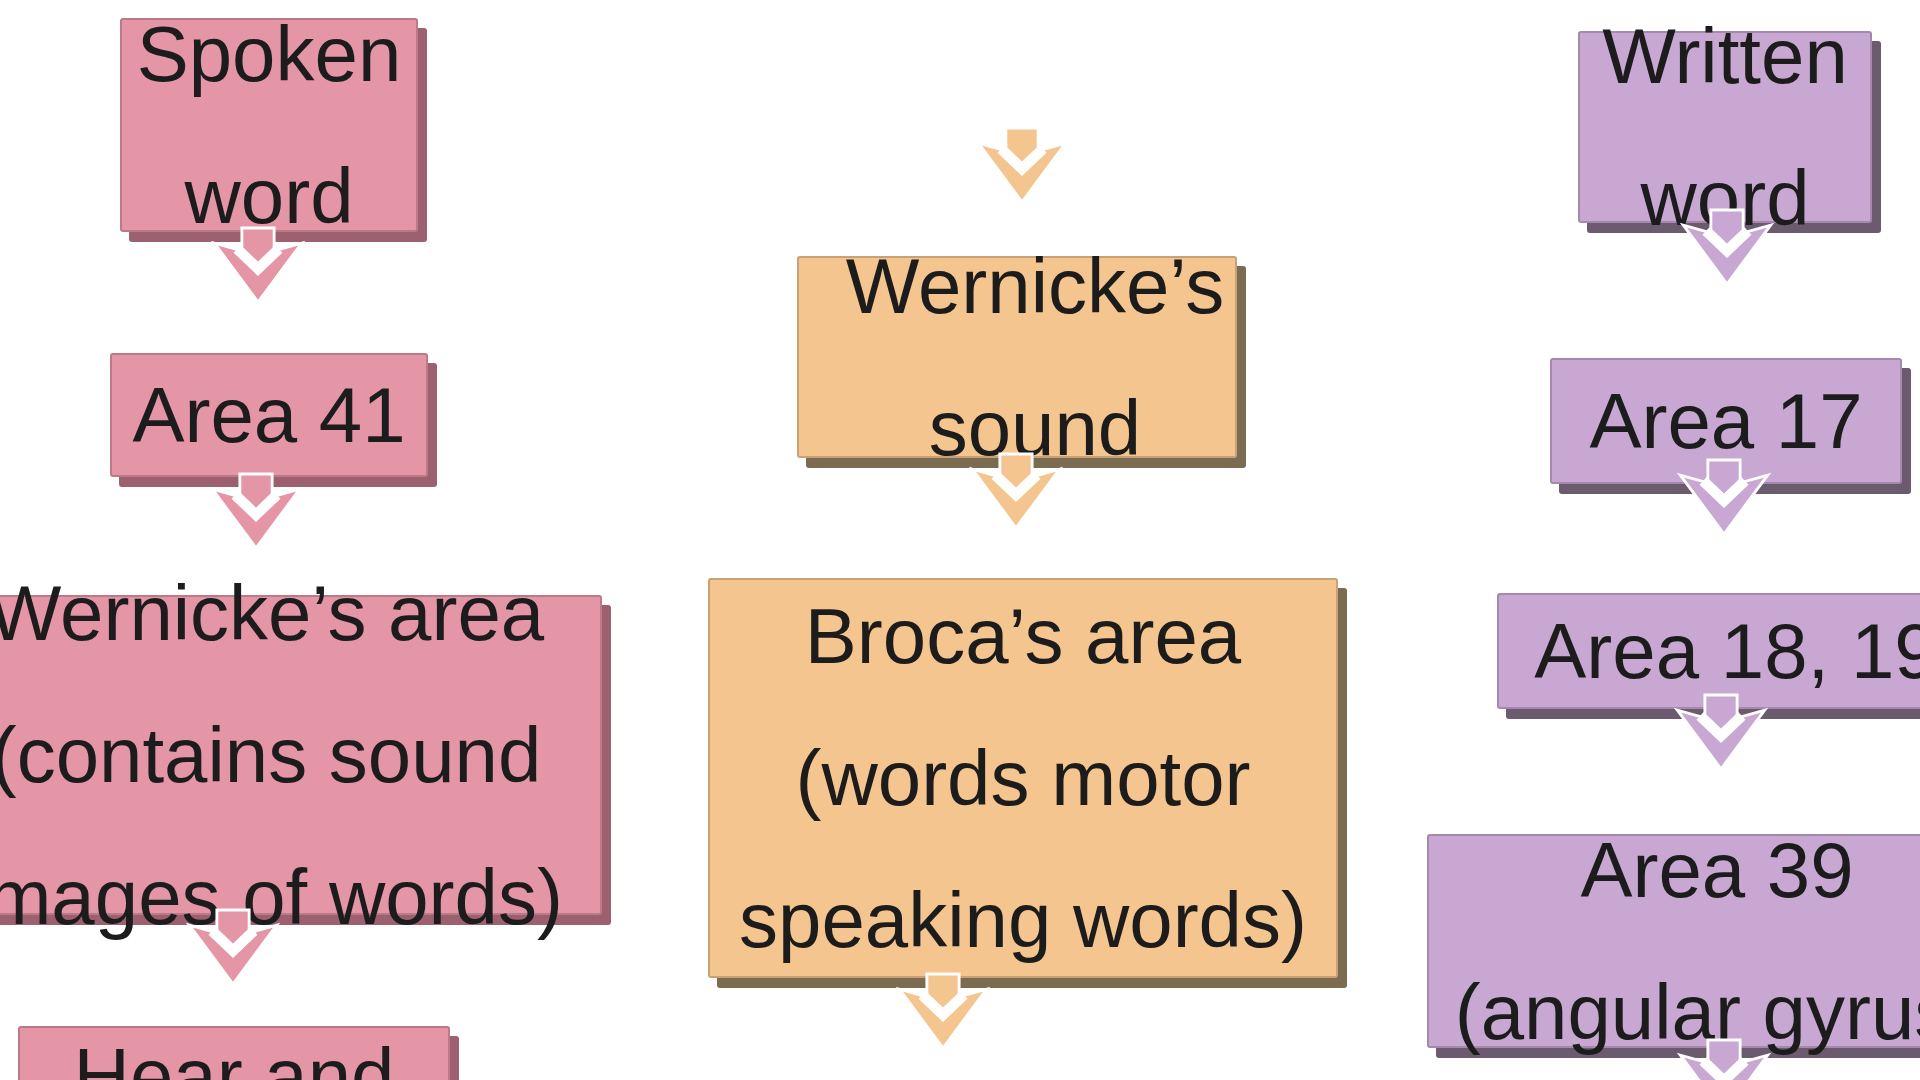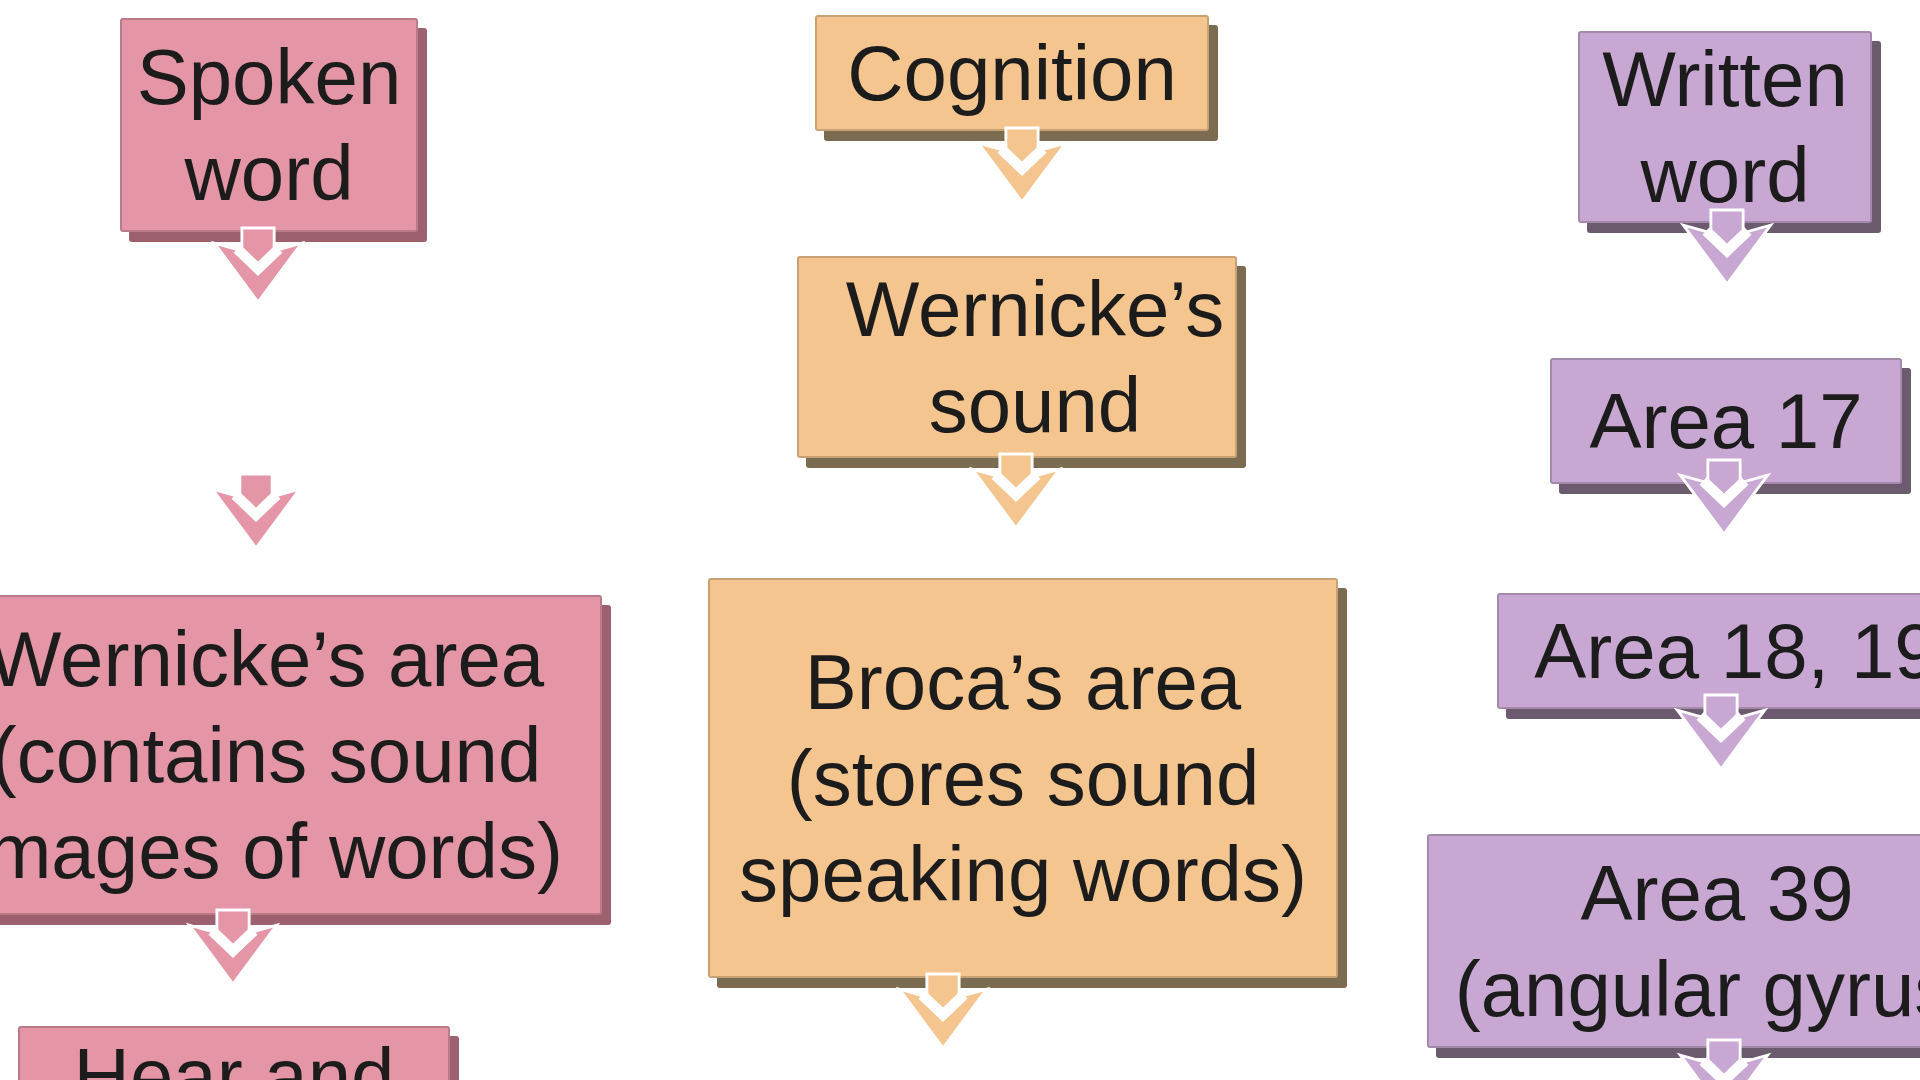--- a/index.html
+++ b/index.html
@@ -15,20 +15,21 @@
   .box{
     position:absolute;
     display:flex;flex-direction:column;justify-content:center;align-items:center;
     text-align:left;
     font-size:78px;line-height:96px;
     color:var(--text,#1c1c1c);
     border:2px solid rgba(0,0,0,0.18);
     border-radius:3px;
     box-sizing:border-box;
     white-space:nowrap;
+    gap:46px;
   }
   .box .line{display:block;}
   .box-pink  {background:var(--pink);   box-shadow:9px 10px 0 var(--pinkShadow);}
   .box-orange{background:var(--orange); box-shadow:9px 10px 0 var(--orangeShadow);}
   .box-purple{background:var(--purple); box-shadow:9px 10px 0 var(--purpleShadow);margin-top:11px;}
   .box-top-align{justify-content:flex-start;}
   .arrow{position:absolute;width:96px;height:74px;overflow:visible;z-index:5;}
   .arrow polygon{stroke:#ffffff;stroke-width:3;}
   .arrow polyline{fill:none;stroke:#ffffff;stroke-width:11;}
   .a-pink   polygon{fill:var(--pink);}
@@ -43,20 +44,23 @@
   <div class="box box-pink" style="left:120px;top:18px;width:298px;height:214px;">
     <span class="line">Spoken</span>
     <span class="line">word</span>
   </div>
 
   <svg class="arrow a-pink" style="left:210px;top:228px;" viewBox="0 0 100 78">
     <polygon points="33,0 67,0 67,24 96,16 50,78 4,16 33,24"></polygon>
     <polyline points="28,22 50,43 72,22"></polyline>
   </svg>
 
+  <div class="box box-pink" style="left:110px;top:353px;width:318px;height:124px;">
+    <span class="line">Area 41</span>
+  </div>
 
   <svg class="arrow a-pink" style="left:208px;top:474px;" viewBox="0 0 100 78">
     <polygon points="33,0 67,0 67,24 96,16 50,78 4,16 33,24"></polygon>
     <polyline points="28,22 50,43 72,22"></polyline>
   </svg>
 
   <div class="box box-pink" style="left:-70px;top:595px;width:672px;height:320px;">
     <span class="line">Wernicke’s area</span>
     <span class="line">(contains sound</span>
     <span class="line">images of words)</span>
@@ -64,42 +68,39 @@
 
   <svg class="arrow a-pink" style="left:185px;top:910px;" viewBox="0 0 100 78">
     <polygon points="33,0 67,0 67,24 96,16 50,78 4,16 33,24"></polygon>
     <polyline points="28,22 50,43 72,22"></polyline>
   </svg>
 
   <div class="box box-pink box-top-align" style="left:18px;top:1026px;width:432px;height:170px;">
     <span class="line">Hear and</span>
   </div>
 
-  <div class="box box-orange" style="left:815px;top:15px;width:394px;height:116px;">
-    <span class="line">Cognition</span>
-  </div>
 
   <svg class="arrow a-orange" style="left:974px;top:128px;" viewBox="0 0 100 78">
     <polygon points="33,0 67,0 67,24 96,16 50,78 4,16 33,24"></polygon>
     <polyline points="28,22 50,43 72,22"></polyline>
   </svg>
 
   <div class="box box-orange" style="left:797px;top:256px;width:440px;height:202px;padding-left:36px;">
     <span class="line">Wernicke’s</span>
     <span class="line">sound</span>
   </div>
 
   <svg class="arrow a-orange" style="left:968px;top:454px;" viewBox="0 0 100 78">
     <polygon points="33,0 67,0 67,24 96,16 50,78 4,16 33,24"></polygon>
     <polyline points="28,22 50,43 72,22"></polyline>
   </svg>
 
   <div class="box box-orange" style="left:708px;top:578px;width:630px;height:400px;">
     <span class="line">Broca’s area</span>
-    <span class="line">(stores sound</span>
+    <span class="line">(words motor</span>
     <span class="line">speaking words)</span>
   </div>
 
   <svg class="arrow a-orange" style="left:895px;top:974px;" viewBox="0 0 100 78">
     <polygon points="33,0 67,0 67,24 96,16 50,78 4,16 33,24"></polygon>
     <polyline points="28,22 50,43 72,22"></polyline>
   </svg>
 
   <div class="box box-purple" style="left:1578px;top:20px;width:294px;height:192px;">
     <span class="line">Written</span>

